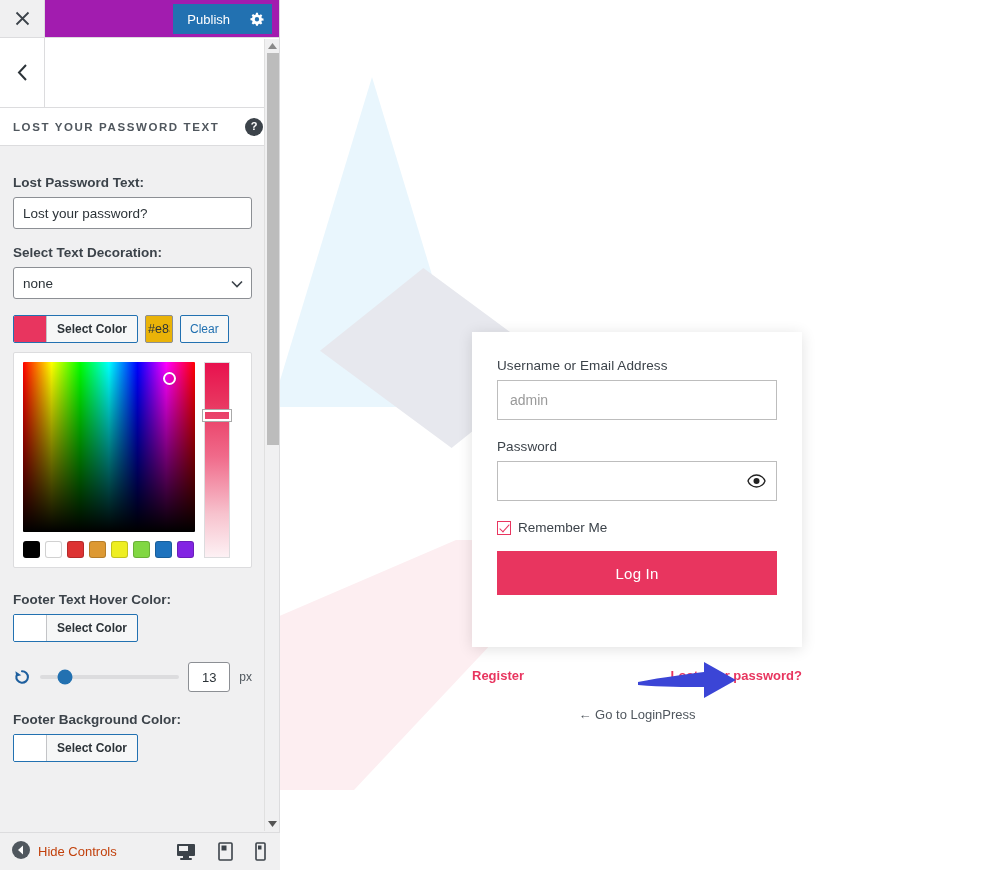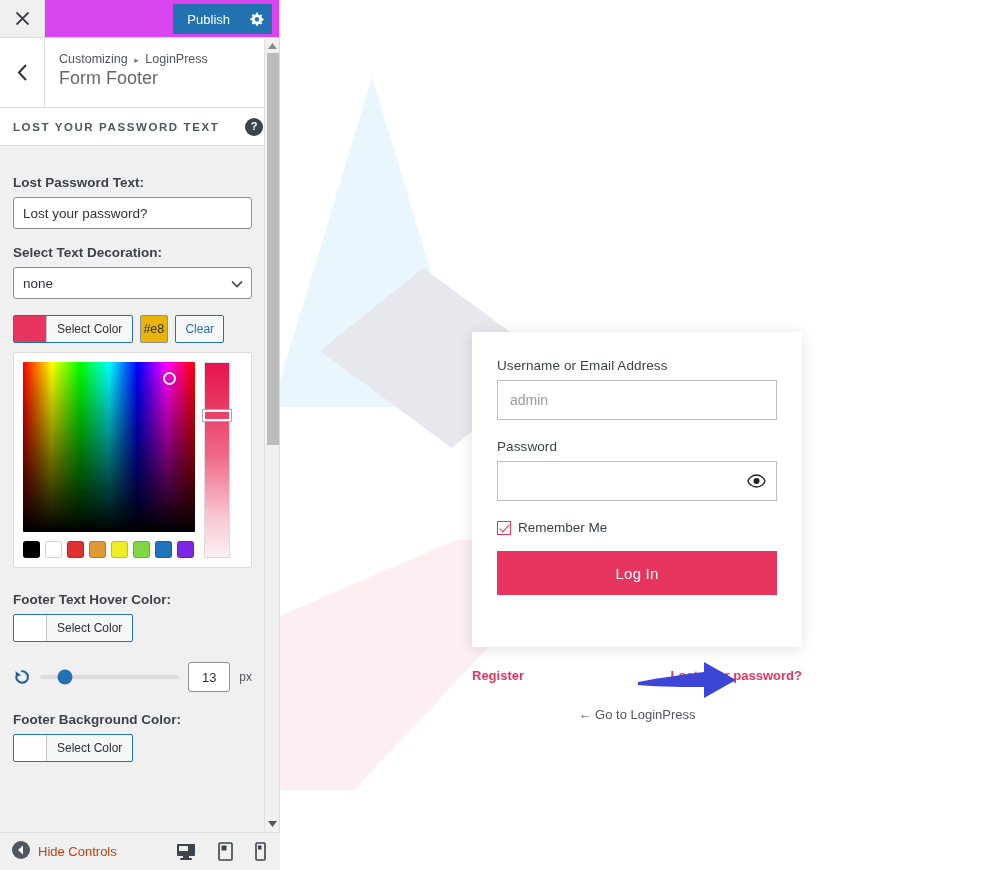--- a/index.html
+++ b/index.html
@@ -152,21 +152,21 @@
     position: absolute;
     left: 0; top: 0;
     width: 280px; height: 870px;
     background: #f0f0f1;
     border-right: 1px solid #dcdcde;
   }
 
   
   #panel-topbar {
     height: 38px;
-    background: #d946ef;
+    background: #a21caf;
     border-bottom: 1px solid #dcdcde;
     display: flex; align-items: center;
     position: relative;
   }
   #close-btn {
     width: 45px; height: 37px;
     display: flex; align-items: center; justify-content: center;
     border-right: 1px solid #dcdcde;
     background: #f0f0f1;
     cursor: pointer;
@@ -329,20 +329,21 @@
     cursor: pointer;
     overflow: hidden;
   }
   .cp-swatch { width: 32px; }
   .cp-text {
     display: flex; align-items: center;
     padding: 0 10px;
     font-size: 12px;
     color: #2c3338;
     border-left: 1px solid #c3c4c7;
+    font-weight: bold;
   }
   .cp-hex {
     width: 28px; height: 28px;
     border: 1px solid #8c8f94;
     border-radius: 2px;
     background: #eab308;
     font-size: 12.5px;
     color: #2c3338;
     text-align: center;
     font-family: "Liberation Sans", sans-serif;
@@ -566,28 +567,20 @@
           </svg>
         </button>
       </div>
     </div>
 
     <div id="panel-header">
       <div id="back-btn">
         <svg width="11" height="17" viewBox="0 0 11 17" aria-hidden="true">
           <path d="M9 1 L2 8.5 L9 16" fill="none" stroke="#2c3338" stroke-width="2"></path>
         </svg>
-      </div>
-      <div id="header-text">
-        <div id="breadcrumb">
-          <span>Customizing</span>
-          <span class="sep">▸</span>
-          <span>LoginPress</span>
-        </div>
-        <div id="section-title">Form Footer</div>
       </div>
     </div>
 
     <div id="section-bar">
       <div id="section-bar-label">LOST YOUR PASSWORD TEXT</div>
       <div id="help-icon">?</div>
     </div>
 
     <div id="controls">
 

